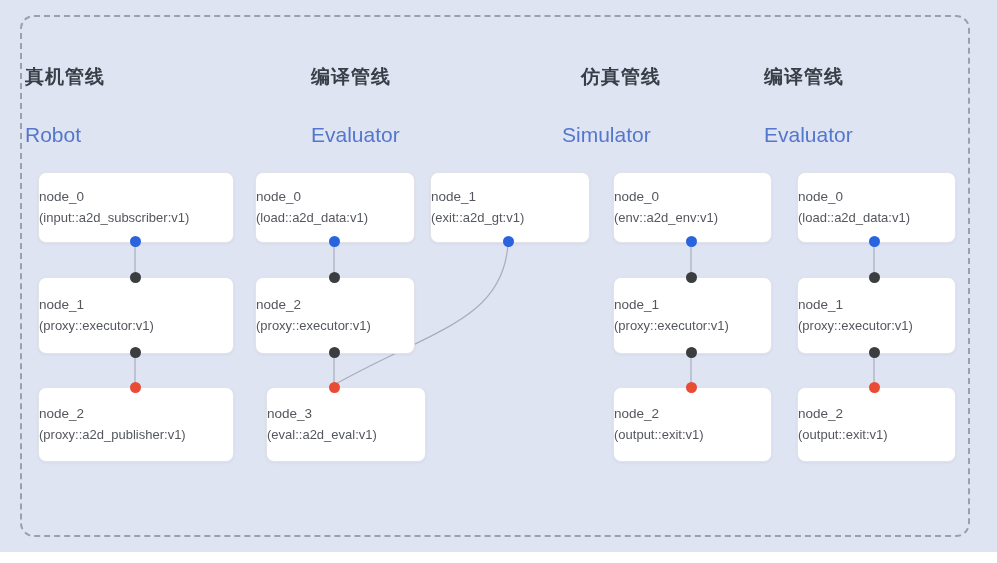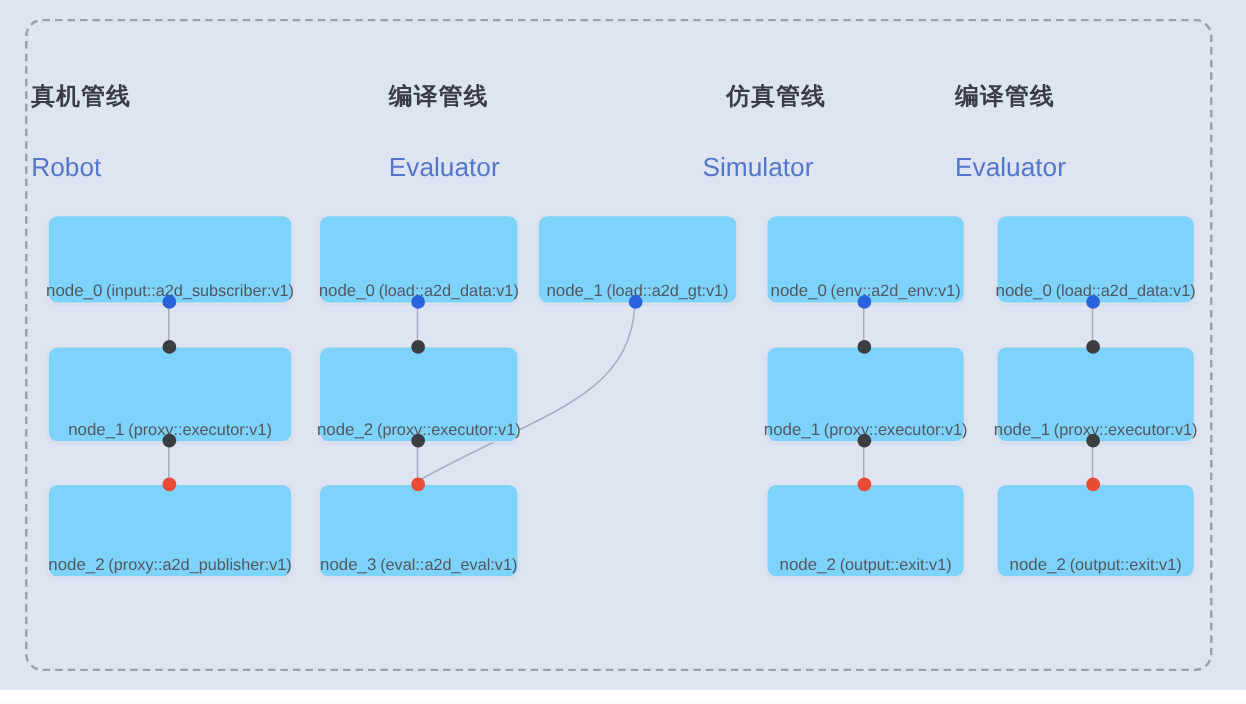--- a/index.html
+++ b/index.html
@@ -30,25 +30,25 @@
     white-space:nowrap;
   }
   .hdr.zh{
     top:64px;font-size:19px;font-weight:bold;color:#383d46;letter-spacing:1px;
   }
   .hdr.en{
     top:123px;font-size:21px;color:#5377cb;
   }
   .node{
     position:absolute;z-index:2;
-    background:#7dd3fc;
+    background:#ffffff;
     border:1px solid #e2e3e8;
     border-radius:8px;
     box-shadow:0 1px 3px rgba(40,55,100,0.06);
-    display:flex;flex-direction:row;align-items:flex-end;justify-content:center;
+    display:flex;flex-direction:column;align-items:flex-start;justify-content:center;
     gap:3px;
   }
   .node .nname{font-size:13.5px;color:#54575e;line-height:18px;}
   .node .ntype{font-size:13px;color:#54575e;line-height:18px;white-space:nowrap;}
   .dot{
     position:absolute;width:11px;height:11px;border-radius:50%;z-index:3;
   }
   .dot.blue{background:#2964de;}
   .dot.black{background:#3b3d40;}
   .dot.red{background:#e94b35;}
@@ -98,27 +98,27 @@
     <div class="nname">node_2</div>
     <div class="ntype">(proxy::a2d_publisher:v1)</div>
   </div>
 
   <div class="node" style="left:255px;top:172px;width:158px;height:69px">
     <div class="nname">node_0</div>
     <div class="ntype">(load::a2d_data:v1)</div>
   </div>
   <div class="node" style="left:430px;top:172px;width:158px;height:69px">
     <div class="nname">node_1</div>
-    <div class="ntype">(load::a2d_gt:v1)</div>
+    <div class="ntype">(exit::a2d_gt:v1)</div>
   </div>
   <div class="node" style="left:255px;top:277px;width:158px;height:75px">
     <div class="nname">node_2</div>
     <div class="ntype">(proxy::executor:v1)</div>
   </div>
-  <div class="node" style="left:255px;top:387px;width:158px;height:73px">
+  <div class="node" style="left:266px;top:387px;width:158px;height:73px">
     <div class="nname">node_3</div>
     <div class="ntype">(eval::a2d_eval:v1)</div>
   </div>
 
   <div class="node" style="left:613px;top:172px;width:157px;height:69px">
     <div class="nname">node_0</div>
     <div class="ntype">(env::a2d_env:v1)</div>
   </div>
   <div class="node" style="left:613px;top:277px;width:157px;height:75px">
     <div class="nname">node_1</div>

